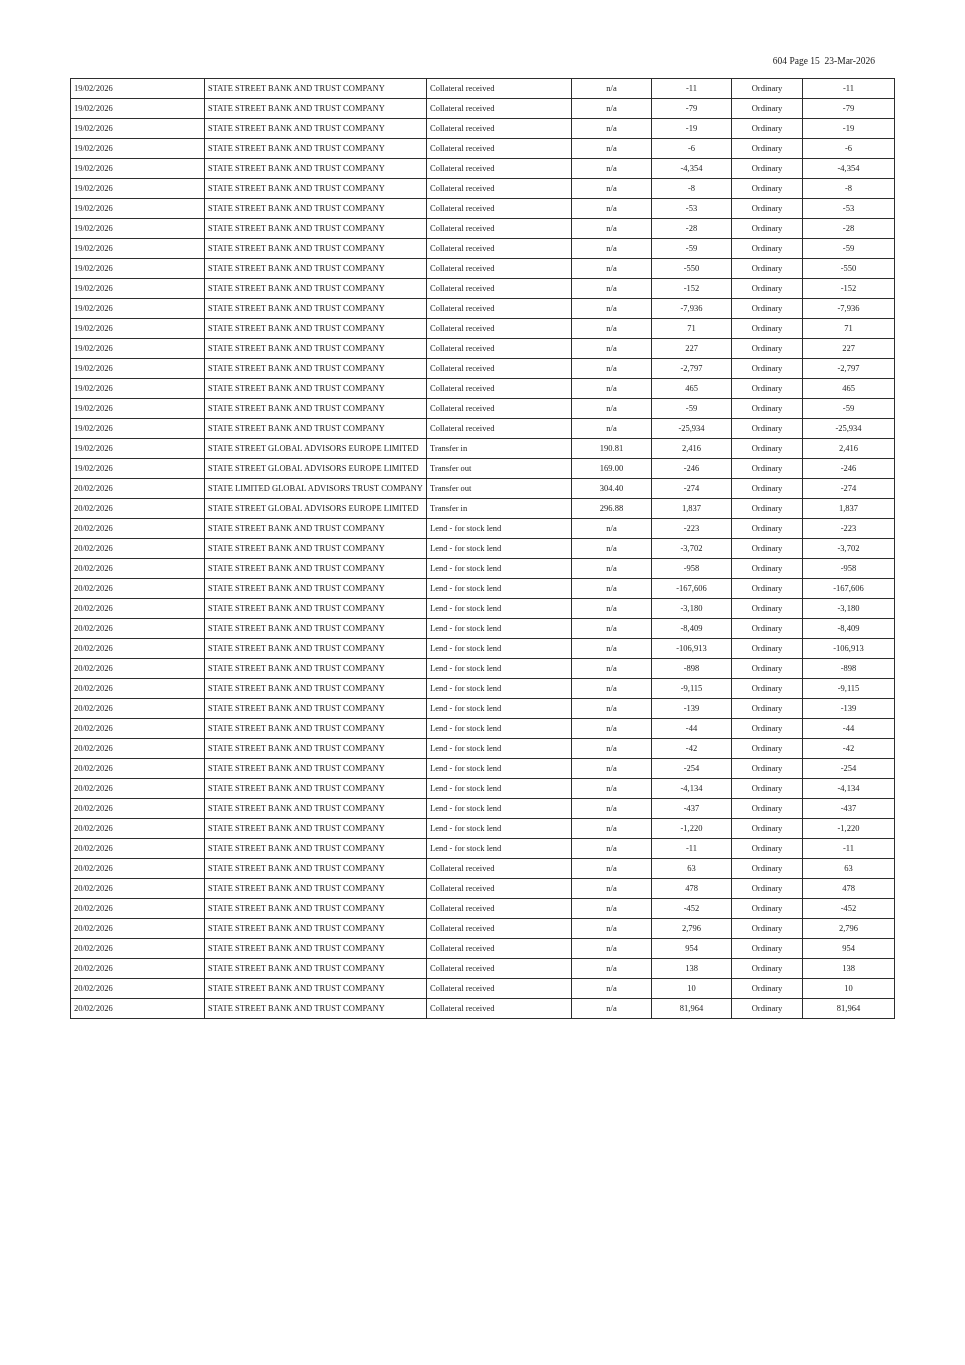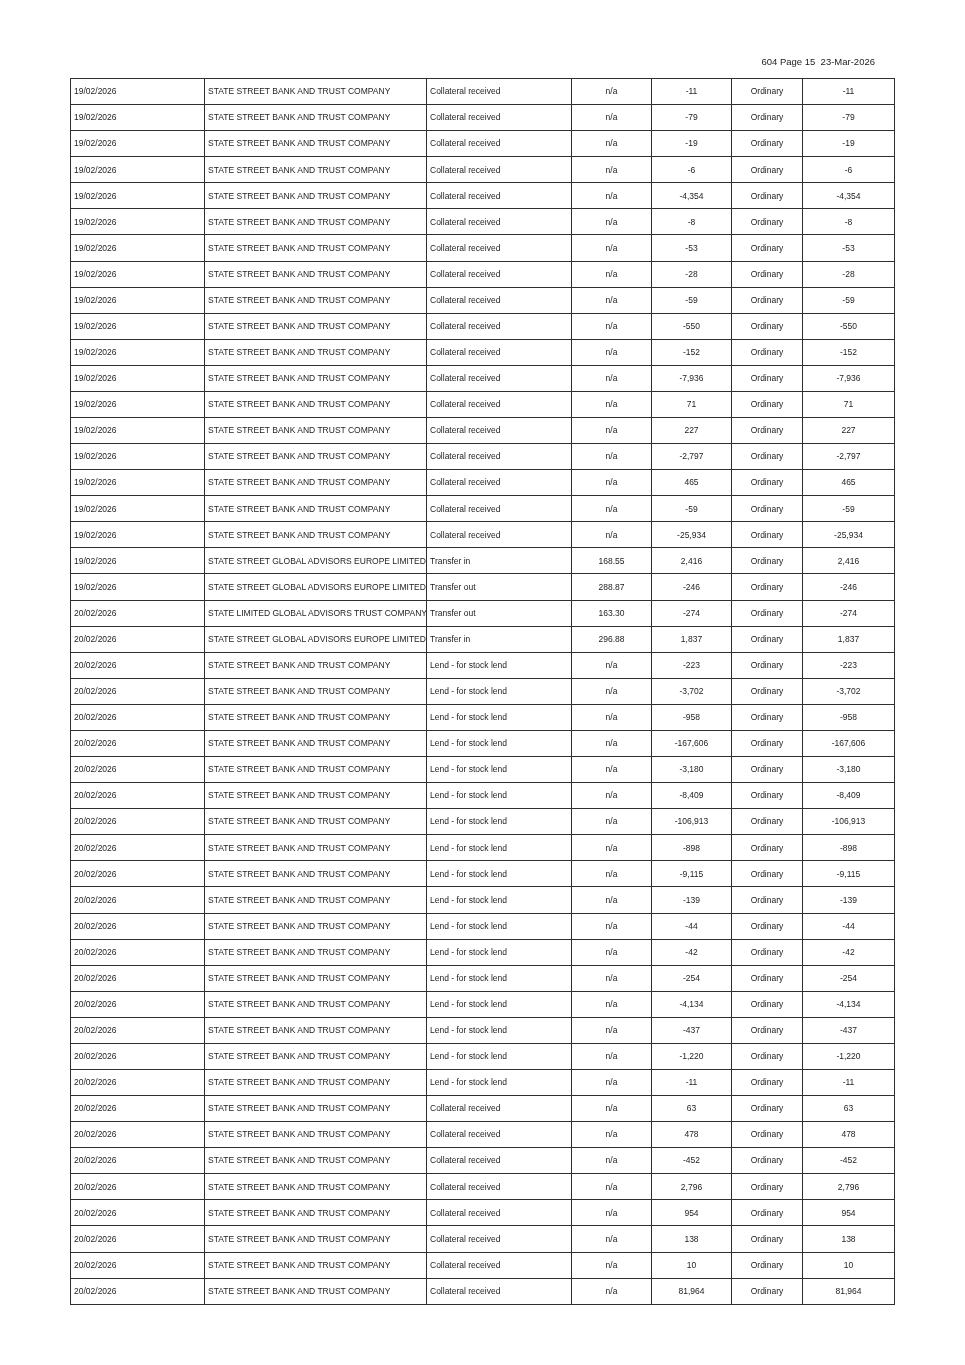--- a/index.html
+++ b/index.html
@@ -5,38 +5,38 @@
   html, body {
     margin: 0;
     padding: 0;
     background: #ffffff;
   }
   .page {
     position: relative;
     width: 965px;
     height: 1365px;
     background: #ffffff;
-    font-family: Liberation Sans, sans-serif;
+    font-family: Liberation Serif, serif;
     color: #1c1c1c;
     overflow: hidden;
   }
   .page-header {
     position: absolute;
     top: 56px;
     right: 90px;
     font-size: 9.5px;
     color: #1c1c1c;
     white-space: pre;
   }
   table.tx-table {
     position: absolute;
     left: 70px;
     top: 78px;
     width: 824px;
-    height: 1227px;
+    height: 941px;
     border-collapse: collapse;
     table-layout: fixed;
   }
   table.tx-table td {
     border: 1px solid #2e2e2e;
     font-size: 8.5px;
     line-height: 1;
     padding: 0 3px;
     overflow: hidden;
     white-space: nowrap;
@@ -228,39 +228,39 @@
           <td class="col-type">Collateral received</td>
           <td class="col-price">n/a</td>
           <td class="col-value">-25,934</td>
           <td class="col-share-class">Ordinary</td>
           <td class="col-value2">-25,934</td>
         </tr>
         <tr>
           <td class="col-date">19/02/2026</td>
           <td class="col-company">STATE STREET GLOBAL ADVISORS EUROPE LIMITED</td>
           <td class="col-type">Transfer in</td>
-          <td class="col-price">168.55</td>
+          <td class="col-price">190.81</td>
           <td class="col-value">2,416</td>
           <td class="col-share-class">Ordinary</td>
           <td class="col-value2">2,416</td>
         </tr>
         <tr>
           <td class="col-date">19/02/2026</td>
           <td class="col-company">STATE STREET GLOBAL ADVISORS EUROPE LIMITED</td>
           <td class="col-type">Transfer out</td>
-          <td class="col-price">288.87</td>
+          <td class="col-price">169.00</td>
           <td class="col-value">-246</td>
           <td class="col-share-class">Ordinary</td>
           <td class="col-value2">-246</td>
         </tr>
         <tr>
           <td class="col-date">20/02/2026</td>
           <td class="col-company">STATE LIMITED GLOBAL ADVISORS TRUST COMPANY</td>
           <td class="col-type">Transfer out</td>
-          <td class="col-price">163.30</td>
+          <td class="col-price">304.40</td>
           <td class="col-value">-274</td>
           <td class="col-share-class">Ordinary</td>
           <td class="col-value2">-274</td>
         </tr>
         <tr>
           <td class="col-date">20/02/2026</td>
           <td class="col-company">STATE STREET GLOBAL ADVISORS EUROPE LIMITED</td>
           <td class="col-type">Transfer in</td>
           <td class="col-price">296.88</td>
           <td class="col-value">1,837</td>

